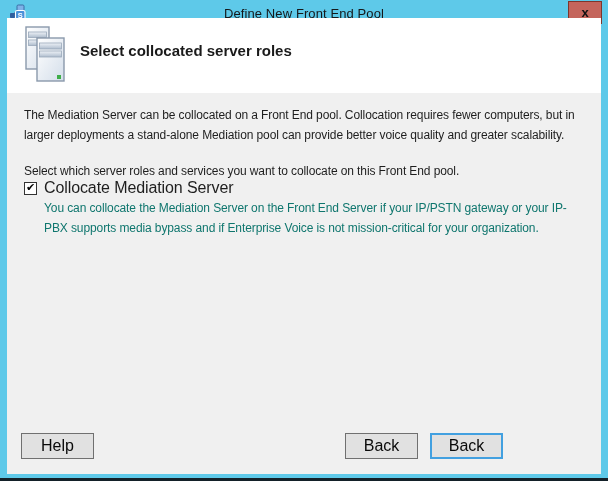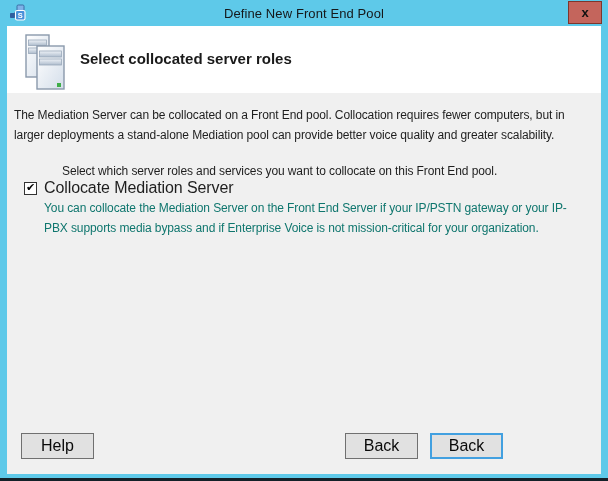--- a/index.html
+++ b/index.html
@@ -23,40 +23,40 @@
   .close-btn{
     position:absolute; right:6px; top:1px; width:34px; height:23px;
     background: var(--close-button, #c4655c);
     border:1px solid #7e352c; box-sizing:border-box;
     display:flex; align-items:center; justify-content:center;
     font-weight:700; font-size:13px; color:#111; cursor:pointer;
     line-height:1;
   }
   
   .header{
-    position:absolute; left:7px; top:26px; width:594px; height:82px;
+    position:absolute; left:7px; top:18px; width:594px; height:82px;
     background: var(--header-bg, #ffffff);
   }
   .header-icon{position:absolute; left:18px; top:8px;}
   .heading{
     position:absolute; left:73px; top:24px;
     font-size:15px; font-weight:700; color:#1a1a1a;
   }
   
   .content{
     position:absolute; left:7px; top:93px; width:594px; height:381px;
     background: var(--content-bg, #f0f0f0);
     box-sizing:border-box;
   }
   .para{
-    position:relative; margin:0; padding:0 14px 0 7px;
+    position:relative; margin:0; padding:0 14px 0 17px;
     font-size:12px; line-height:20px; color:#1e1e1e; letter-spacing:-0.1px;
   }
   .para1{padding-top:12px;}
-  .para2{padding-top:16px;margin-left:48px;}
+  .para2{padding-top:16px;}
   .checkbox-row{
     position:absolute; left:17px; top:86px;
     display:flex; align-items:center; cursor:default;
   }
   .checkbox{
     width:13px; height:13px; background:#fff; border:1px solid #333;
     box-sizing:border-box; display:inline-flex; align-items:center; justify-content:center;
     cursor:pointer; flex:0 0 auto;
   }
   .checkbox .mark{display:none; font-size:11px; line-height:11px; color:#000; margin-top:-1px;}

